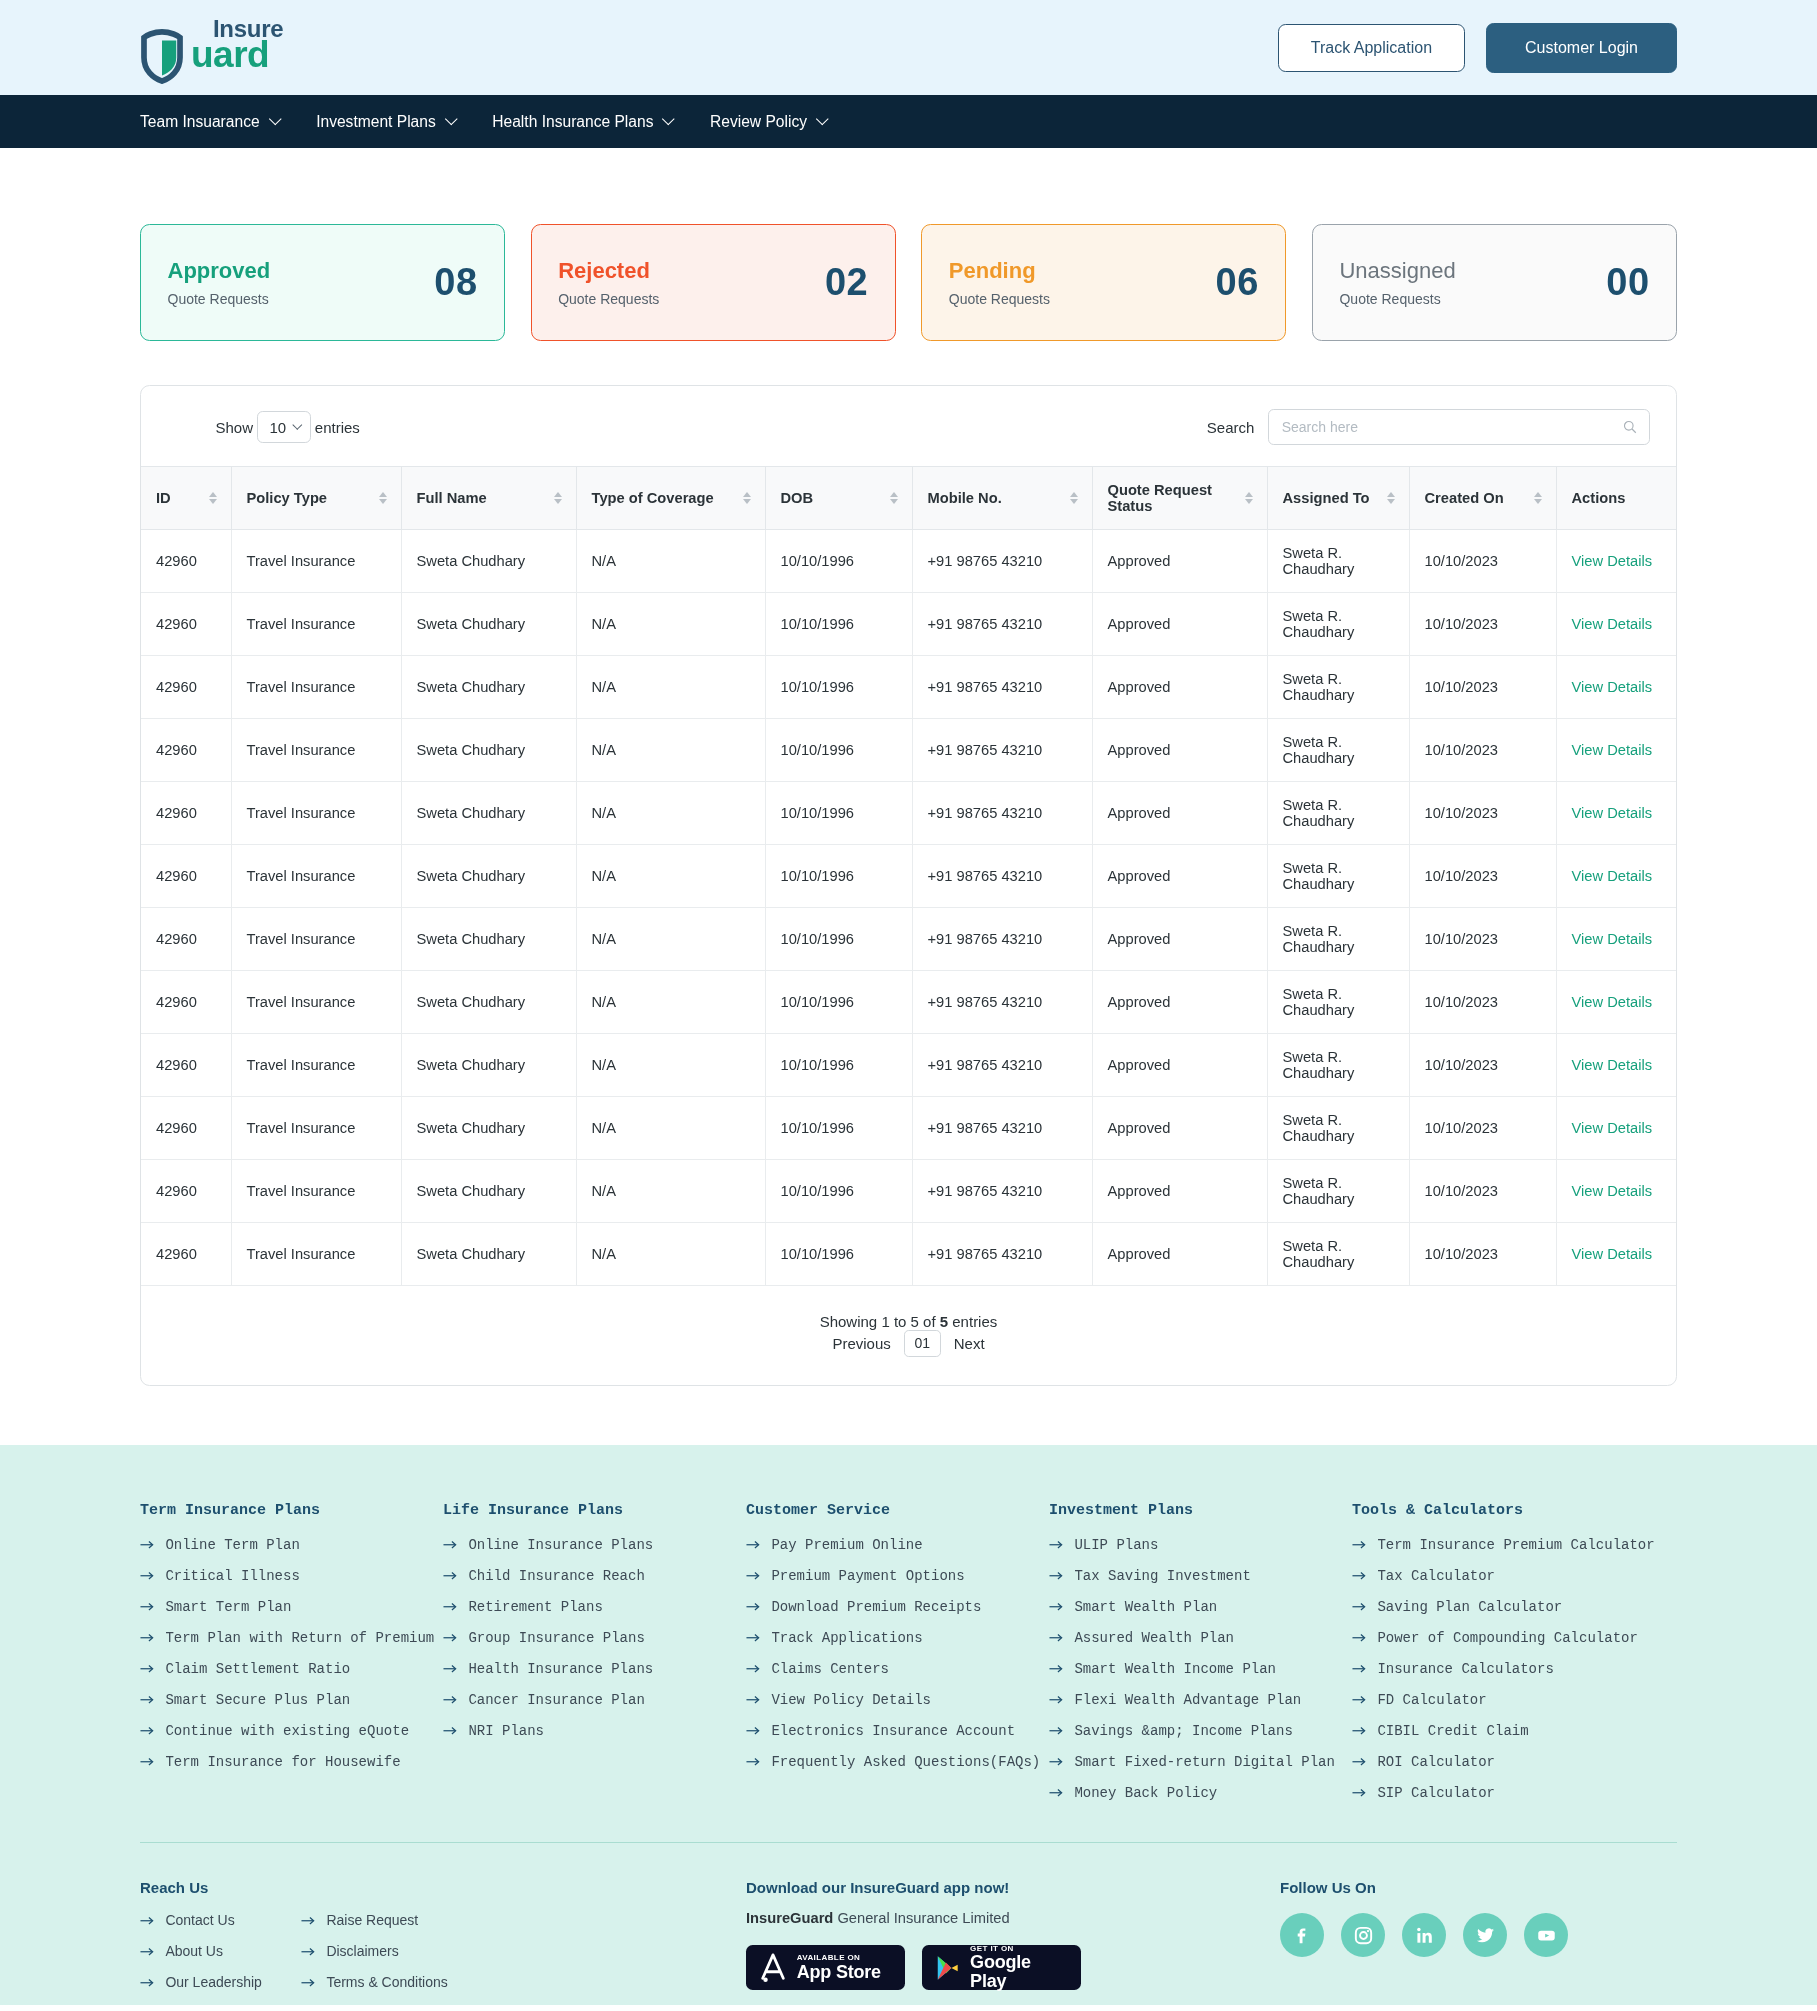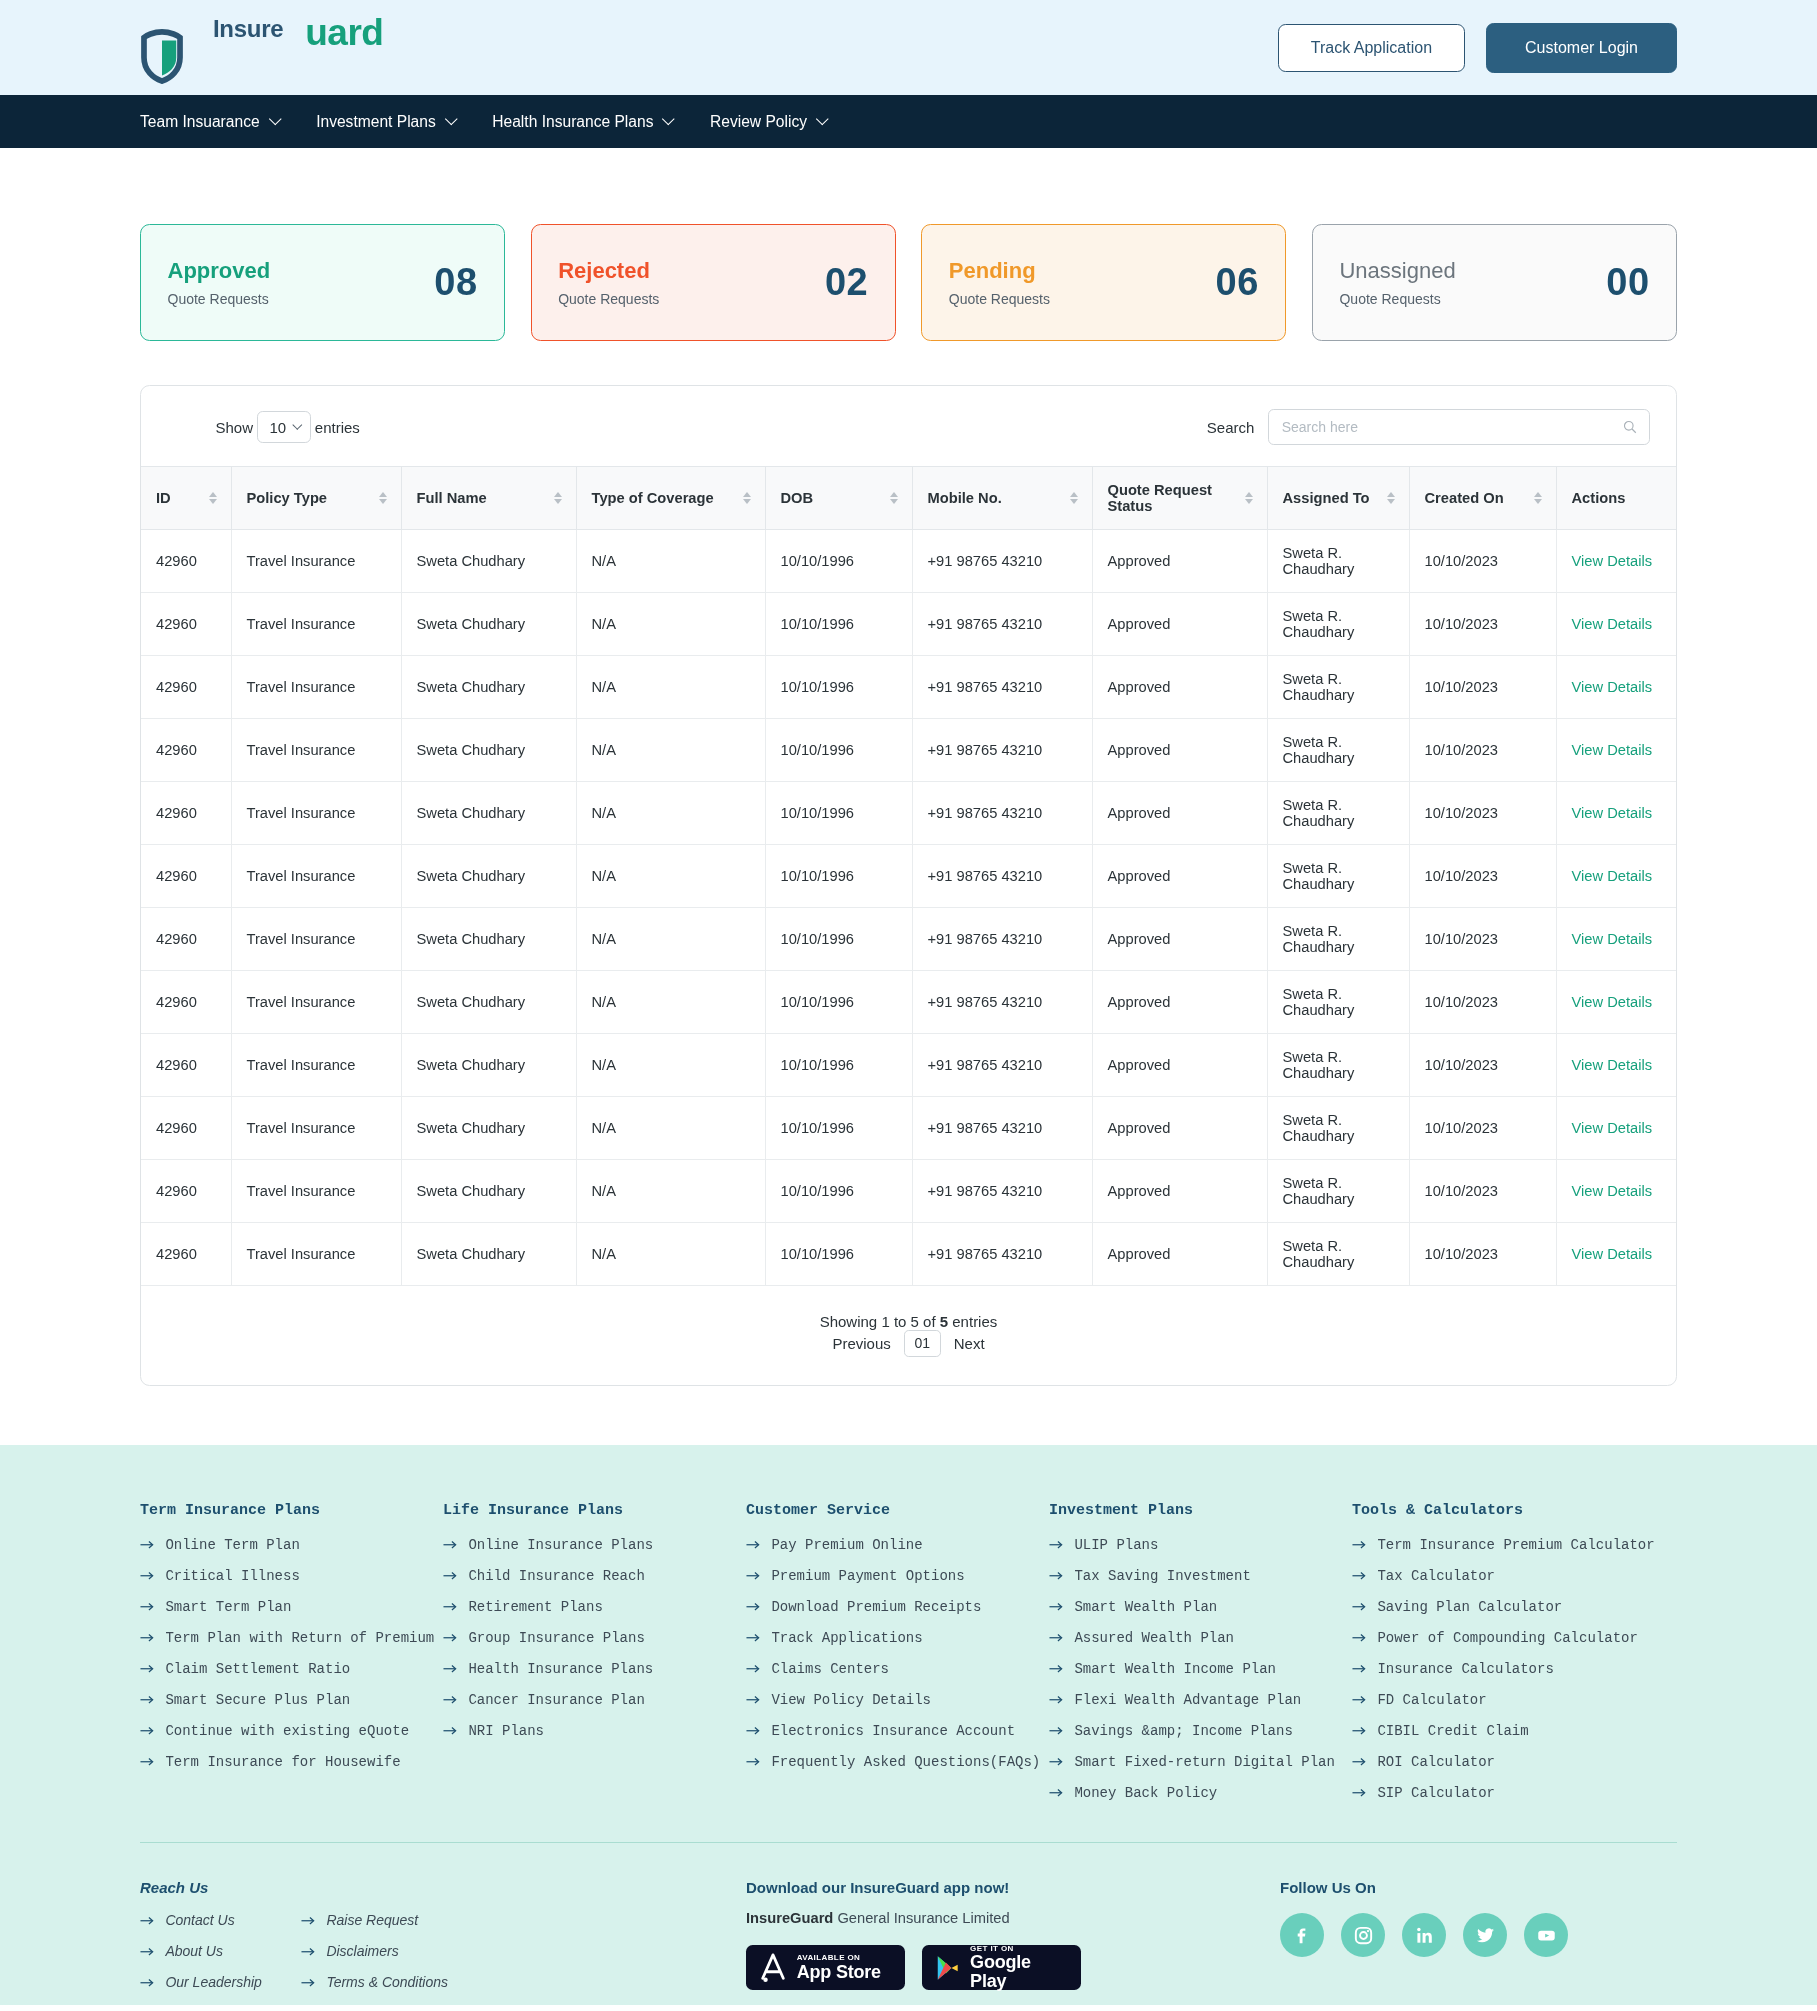--- a/index.html
+++ b/index.html
@@ -20,21 +20,21 @@
     padding: 0 140px 0 140px;
   }
   .logo {
     display: flex;
     align-items: flex-start;
     gap: 0;
     position: relative;
     height: 59px;
   }
   .logo-shield { width: 44px; height: 55px; flex: 0 0 auto; margin-top: 11.4px; }
-  .logo-text { display: flex; line-height: 0.92; margin-left: -15px; }
+  .logo-text { display: flex; flex-direction: column; line-height: 0.92; margin-left: -15px; }
   .logo-insure {
     font-size: 24px; font-weight: 700; color: #2c5472; letter-spacing: -0.3px;
     margin-left: 44px;
   }
   .logo-guard {
     font-size: 37px; font-weight: 700; color: #16a07c; letter-spacing: -0.5px;
     margin-left: 22px; margin-top: -1.9px;
   }
   .topbar-spacer { flex: 1 1 auto; }
   .btn-track {
@@ -229,21 +229,21 @@
     font-size: 15px; font-weight: 700; color: #1d4f6e; margin-bottom: 18px;
   }
   .flink {
     display: flex; align-items: center; gap: 10.4px;
     font-size: 14px; color: #3d4a55; margin-bottom: 15px; cursor: pointer;
   }
   .arrow { width: 15px; height: 9.5px; flex: 0 0 auto; }
   .divider { border-top: 0.9px solid #a9ddd1; margin: 26.5px 0 0 0; }
 
   .footer-mid { display: flex; padding: 36px 0 0 0; align-items: flex-start; }
-  .reach { flex: 0 0 606px; font-style: italic; }
+  .reach { flex: 0 0 606px; }
   .reach-title { font-size: 15px; font-weight: 700; color: #1d4f6e; margin-bottom: 16px; }
   .reach-grid { display: flex; gap: 0; }
   .reach-col { flex: 0 0 161px; }
   .app { flex: 0 0 473px; }
   .app-title { font-size: 15px; font-weight: 700; color: #1d4f6e; margin-bottom: 14px; }
   .app-sub { font-size: 14.7px; color: #3d4a55; margin-bottom: 19px; }
   .app-sub b { color: #2b3338; font-weight: 700; }
   .badges { display: flex; gap: 17px; }
   .badge {
     background: #0b0f25; border-radius: 6.6px; height: 45px; width: 159px;

